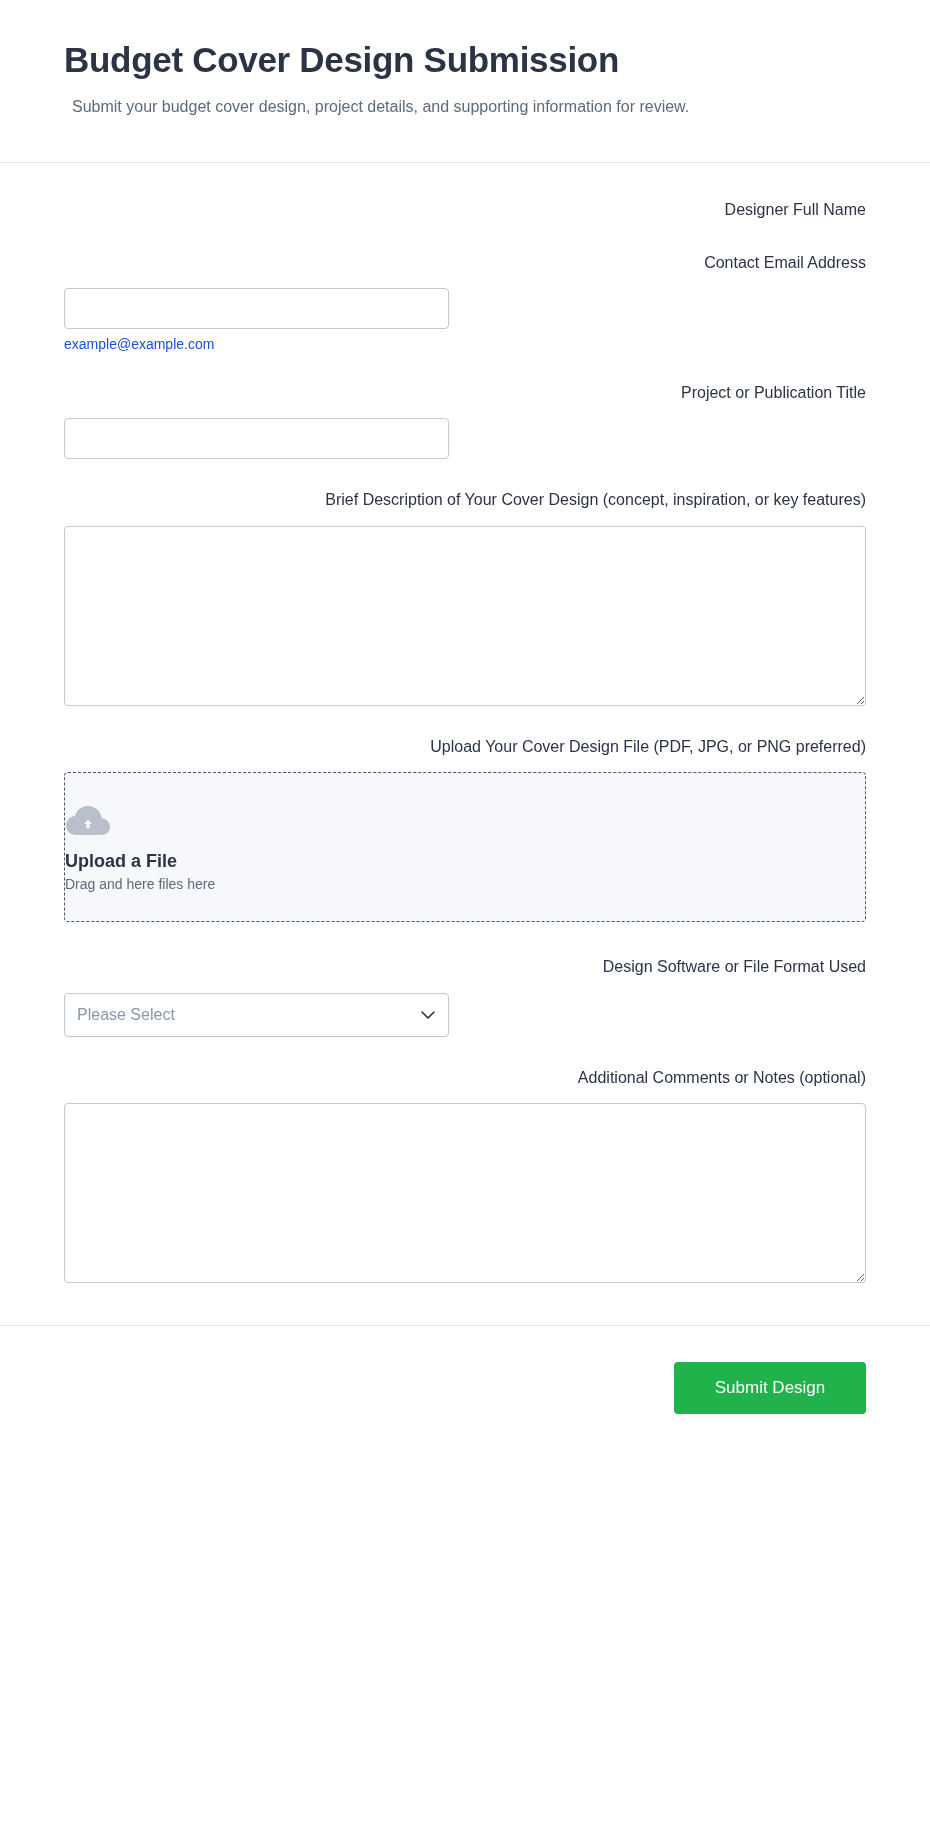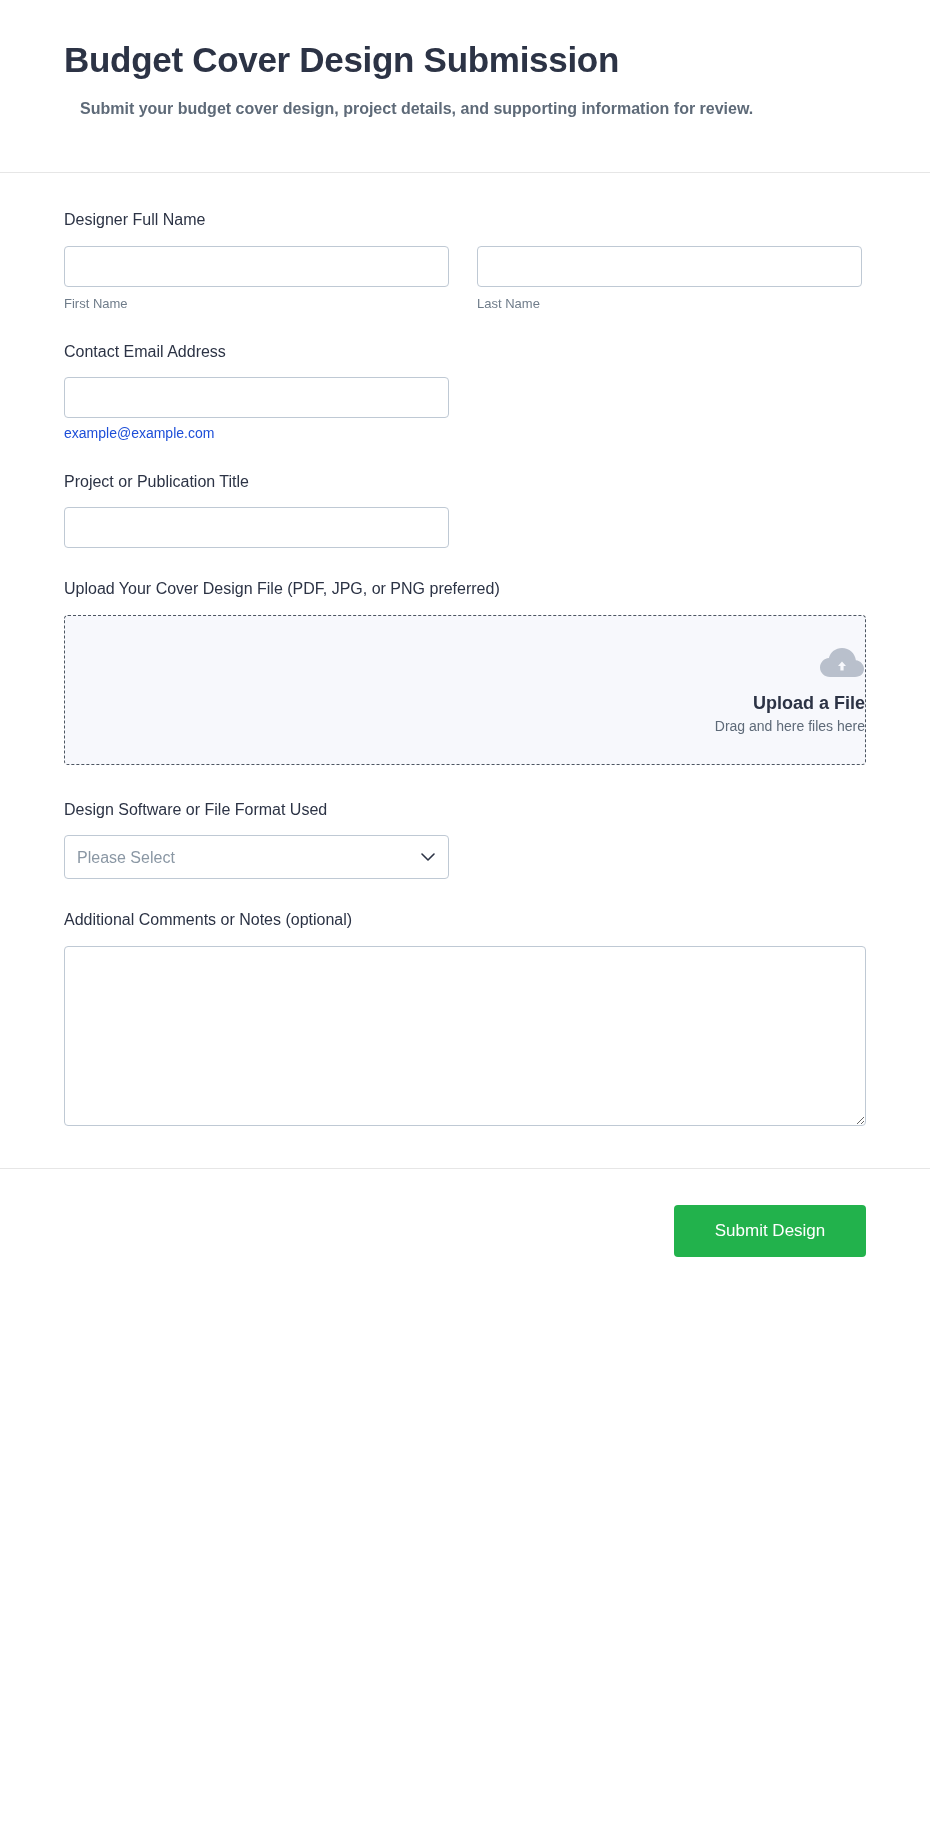--- a/index.html
+++ b/index.html
@@ -25,35 +25,36 @@
     font-weight: bold;
     color: #2c3345;
     letter-spacing: -0.3px;
     margin: 0 0 14px 0;
     line-height: 1.15;
   }
   .form-subtitle {
     font-size: 16px;
     color: #5e6a78;
     line-height: 1.62;
-    margin: 16px;
+    margin: 8px;
     max-width: 770px;
-    font-weight: bold;
+    font-weight: normal;
   }
   .form-body {
     padding: 36px 64px 0 64px;
   }
   .field {
     margin-bottom: 30px;
   }
   .field-label {
     font-size: 16px;
     color: #2c3345;
     margin-bottom: 14px;
     line-height: 1.4;
+    text-align: right;
   }
   .input-box {
     height: 41px;
     border: 1px solid #bfc9d4;
     border-radius: 4px;
     background: #ffffff;
     width: 100%;
     font-size: 15px;
     color: #2c3345;
     padding: 0 10px;
@@ -89,21 +90,21 @@
     display: block;
   }
   .upload-zone {
     width: 802px;
     border: 1px dashed #4c5561;
     border-radius: 4px;
     background: #f7f8fc;
     height: 150px;
     display: flex;
     flex-direction: column;
-    align-items: flex-end;
+    align-items: flex-start;
     justify-content: center;
     gap: 4px;
   }
   .upload-icon { margin-bottom: 6px; }
   .upload-title {
     font-size: 18px;
     font-weight: bold;
     color: #2c3345;
   }
   .upload-hint {
@@ -156,47 +157,41 @@
 
   <div class="form-header">
     <h1 class="form-title">Budget Cover Design Submission</h1>
     <p class="form-subtitle">Submit your budget cover design, project details, and supporting information for review.</p>
   </div>
 
   <div class="form-body">
 
     <div class="field">
       <div class="field-label">Designer Full Name</div>
-      <div class="name-row">
-        <div class="name-col">
-          <input class="input-box" type="text" placeholder="" style="">
-          <div class="sub-label">First Name</div>
-        </div>
-        <div class="name-col">
-          <input class="input-box" type="text" placeholder="" style="">
-          <div class="sub-label">Last Name</div>
-        </div>
-      </div>
     </div>
 
     <div class="field">
       <div class="field-label">Contact Email Address</div>
       <div class="narrow">
         <input class="input-box" type="email" placeholder="" style="">
         <div class="email-sub">example@example.com</div>
       </div>
     </div>
 
     <div class="field">
       <div class="field-label">Project or Publication Title</div>
       <div class="medium">
         <input class="input-box" type="text" placeholder="" style="">
       </div>
     </div>
 
+    <div class="field">
+      <div class="field-label">Brief Description of Your Cover Design (concept, inspiration, or key features)</div>
+      <textarea class="input-area" placeholder="" style=""></textarea>
+    </div>
 
     <div class="field" style="margin-bottom:34px;">
       <div class="field-label">Upload Your Cover Design File (PDF, JPG, or PNG preferred)</div>
       <div class="upload-zone">
         <span class="upload-icon">
           <svg width="46" height="34" viewBox="0 0 46 34" xmlns="http://www.w3.org/2000/svg">
             <path d="M36 32H11C5.5 32 1 27.8 1 22.5 1 17.6 4.9 13.5 9.9 13.1 11.3 7.3 16.6 3 23 3c7.2 0 13.1 5.4 13.9 12.3C41.5 15.9 45 19.6 45 24c0 4.4-3.6 8-9 8z" fill="#b9c0cc"></path>
             <circle cx="23" cy="21" r="9" fill="#b9c0cc"></circle>
             <path d="M23 16.5l4 4.5h-2.4v4.5h-3.2V21H19z" fill="#f7f8fc"></path>
           </svg>

